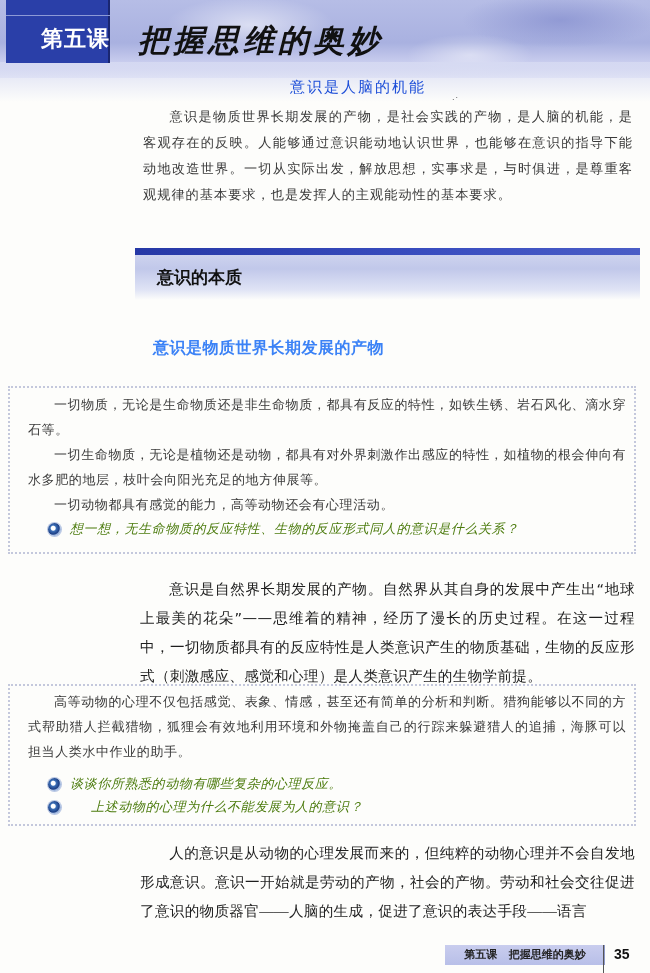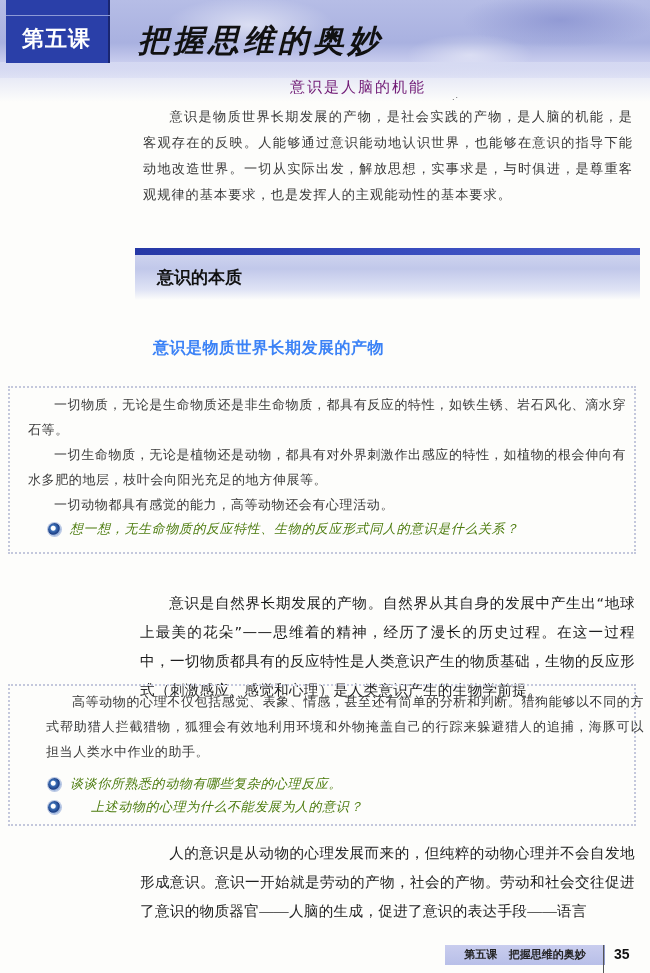--- a/index.html
+++ b/index.html
@@ -13,33 +13,33 @@
         radial-gradient(ellipse 120px 40px at 250px 25px, rgba(255,255,255,0.55), rgba(255,255,255,0) 70%),
         radial-gradient(ellipse 90px 30px at 470px 55px, rgba(255,255,255,0.45), rgba(255,255,255,0) 70%),
         radial-gradient(ellipse 140px 40px at 560px 20px, rgba(120,130,200,0.55), rgba(120,130,200,0) 70%),
         linear-gradient(180deg, #b6bde6 0%, #a9b1e0 55%, #c9cdee 80%, #e9ebf8 100%);
     }
     .banner-fade {
       position: absolute; left: 0; top: 62px; width: 650px; height: 40px;
       background: linear-gradient(180deg, rgba(214,218,242,0.9) 0%, rgba(253,253,251,0) 100%);
     }
     .banner-ghost {
-      position: absolute; left: 290px; top: 78px; font-size: 15px; color: #701a75;
+      position: absolute; left: 290px; top: 78px; font-size: 15px; color: #1d4ed8;
       letter-spacing: 2px;
     }
     .lesson-tab {
       position: absolute; left: 6px; top: 0; width: 104px; height: 63px;
       background: #2a3fa8;
       border-right: 2px solid #1a2670;
     }
     .lesson-tab::before {
       content: ""; position: absolute; left: 0; top: 15px; width: 104px; height: 1px; background: #8d9ad6;
     }
     .lesson-tab-label {
-      position: absolute; left: 16px; top: 24px; width: 104px; text-align: left;
+      position: absolute; left: 0; top: 24px; width: 104px; text-align: right;
       color: #ffffff; font-family: "DejaVu Serif", serif; font-weight: bold; font-size: 22px; letter-spacing: 1px;
     }
     .lesson-title {
       position: absolute; left: 138px; top: 20px;
       font-family: "DejaVu Serif", serif; font-weight: bold; font-size: 31px; color: #111;
       letter-spacing: 4px; font-style: italic;
     }
     .dots { position: absolute; left: 452px; top: 93px; font-size: 8px; color: #333; letter-spacing: 1px; }
 
     
@@ -75,21 +75,21 @@
       position: absolute; left: 8px; width: 628px;
       border: 2px dotted #c4c8dc;
     }
     .box1 { top: 386px; height: 168px; }
     .box2 { top: 684px; height: 142px; }
     .box-para {
       font-size: 13px; line-height: 25px; color: #3a3a3a; letter-spacing: 0.6px;
       text-indent: 2em; text-align: justify;
     }
     .box1 .content { position: absolute; left: 18px; top: 4px; width: 598px; }
-    .box2 .content { position: absolute; left: 18px; top: 3px; width: 598px; margin-left: 18px; }
+    .box2 .content { position: absolute; left: 18px; top: 3px; width: 598px; }
 
     .prompt {
       position: absolute; left: 38px; display: flex; align-items: center;
       font-size: 13px; color: #4d7c0f; letter-spacing: 0.6px; font-style: italic;
     }
     .bullet {
       width: 13px; height: 13px; border-radius: 50%; margin-right: 9px; flex: none;
       background: radial-gradient(circle at 40% 40%, #ffffff 0 2px, #3c6fb6 3px, #1d3f85 6px, #9db5dd 7px);
       box-shadow: 0 0 0 1px #b9c7e3;
     }
@@ -97,21 +97,21 @@
     .box2 .prompt.p1 { top: 89px; align-items: center; }
     .box2 .prompt.p2 { top: 112px; gap: 21px; }
 
     
     .body-para {
       position: absolute; left: 140px; width: 495px;
       font-family: "DejaVu Sans", "Liberation Sans", sans-serif;
       font-size: 14.6px; line-height: 29px; color: #1e1e1e; letter-spacing: 0.3px;
       text-indent: 2em; text-align: justify;
     }
-    .para1 { top: 588px; }
+    .para1 { top: 574px; }
     .para2 { top: 839px; font-family: Liberation Serif, serif; }
 
     
     .footer-tab {
       position: absolute; left: 445px; top: 945px; width: 160px; height: 20px;
       background: linear-gradient(180deg, #c9cdee, #b8bfe8);
       border-right: 2px solid #8f99c9;
     }
     .footer-label {
       position: absolute; left: 0; top: 2px; width: 160px; text-align: center;

